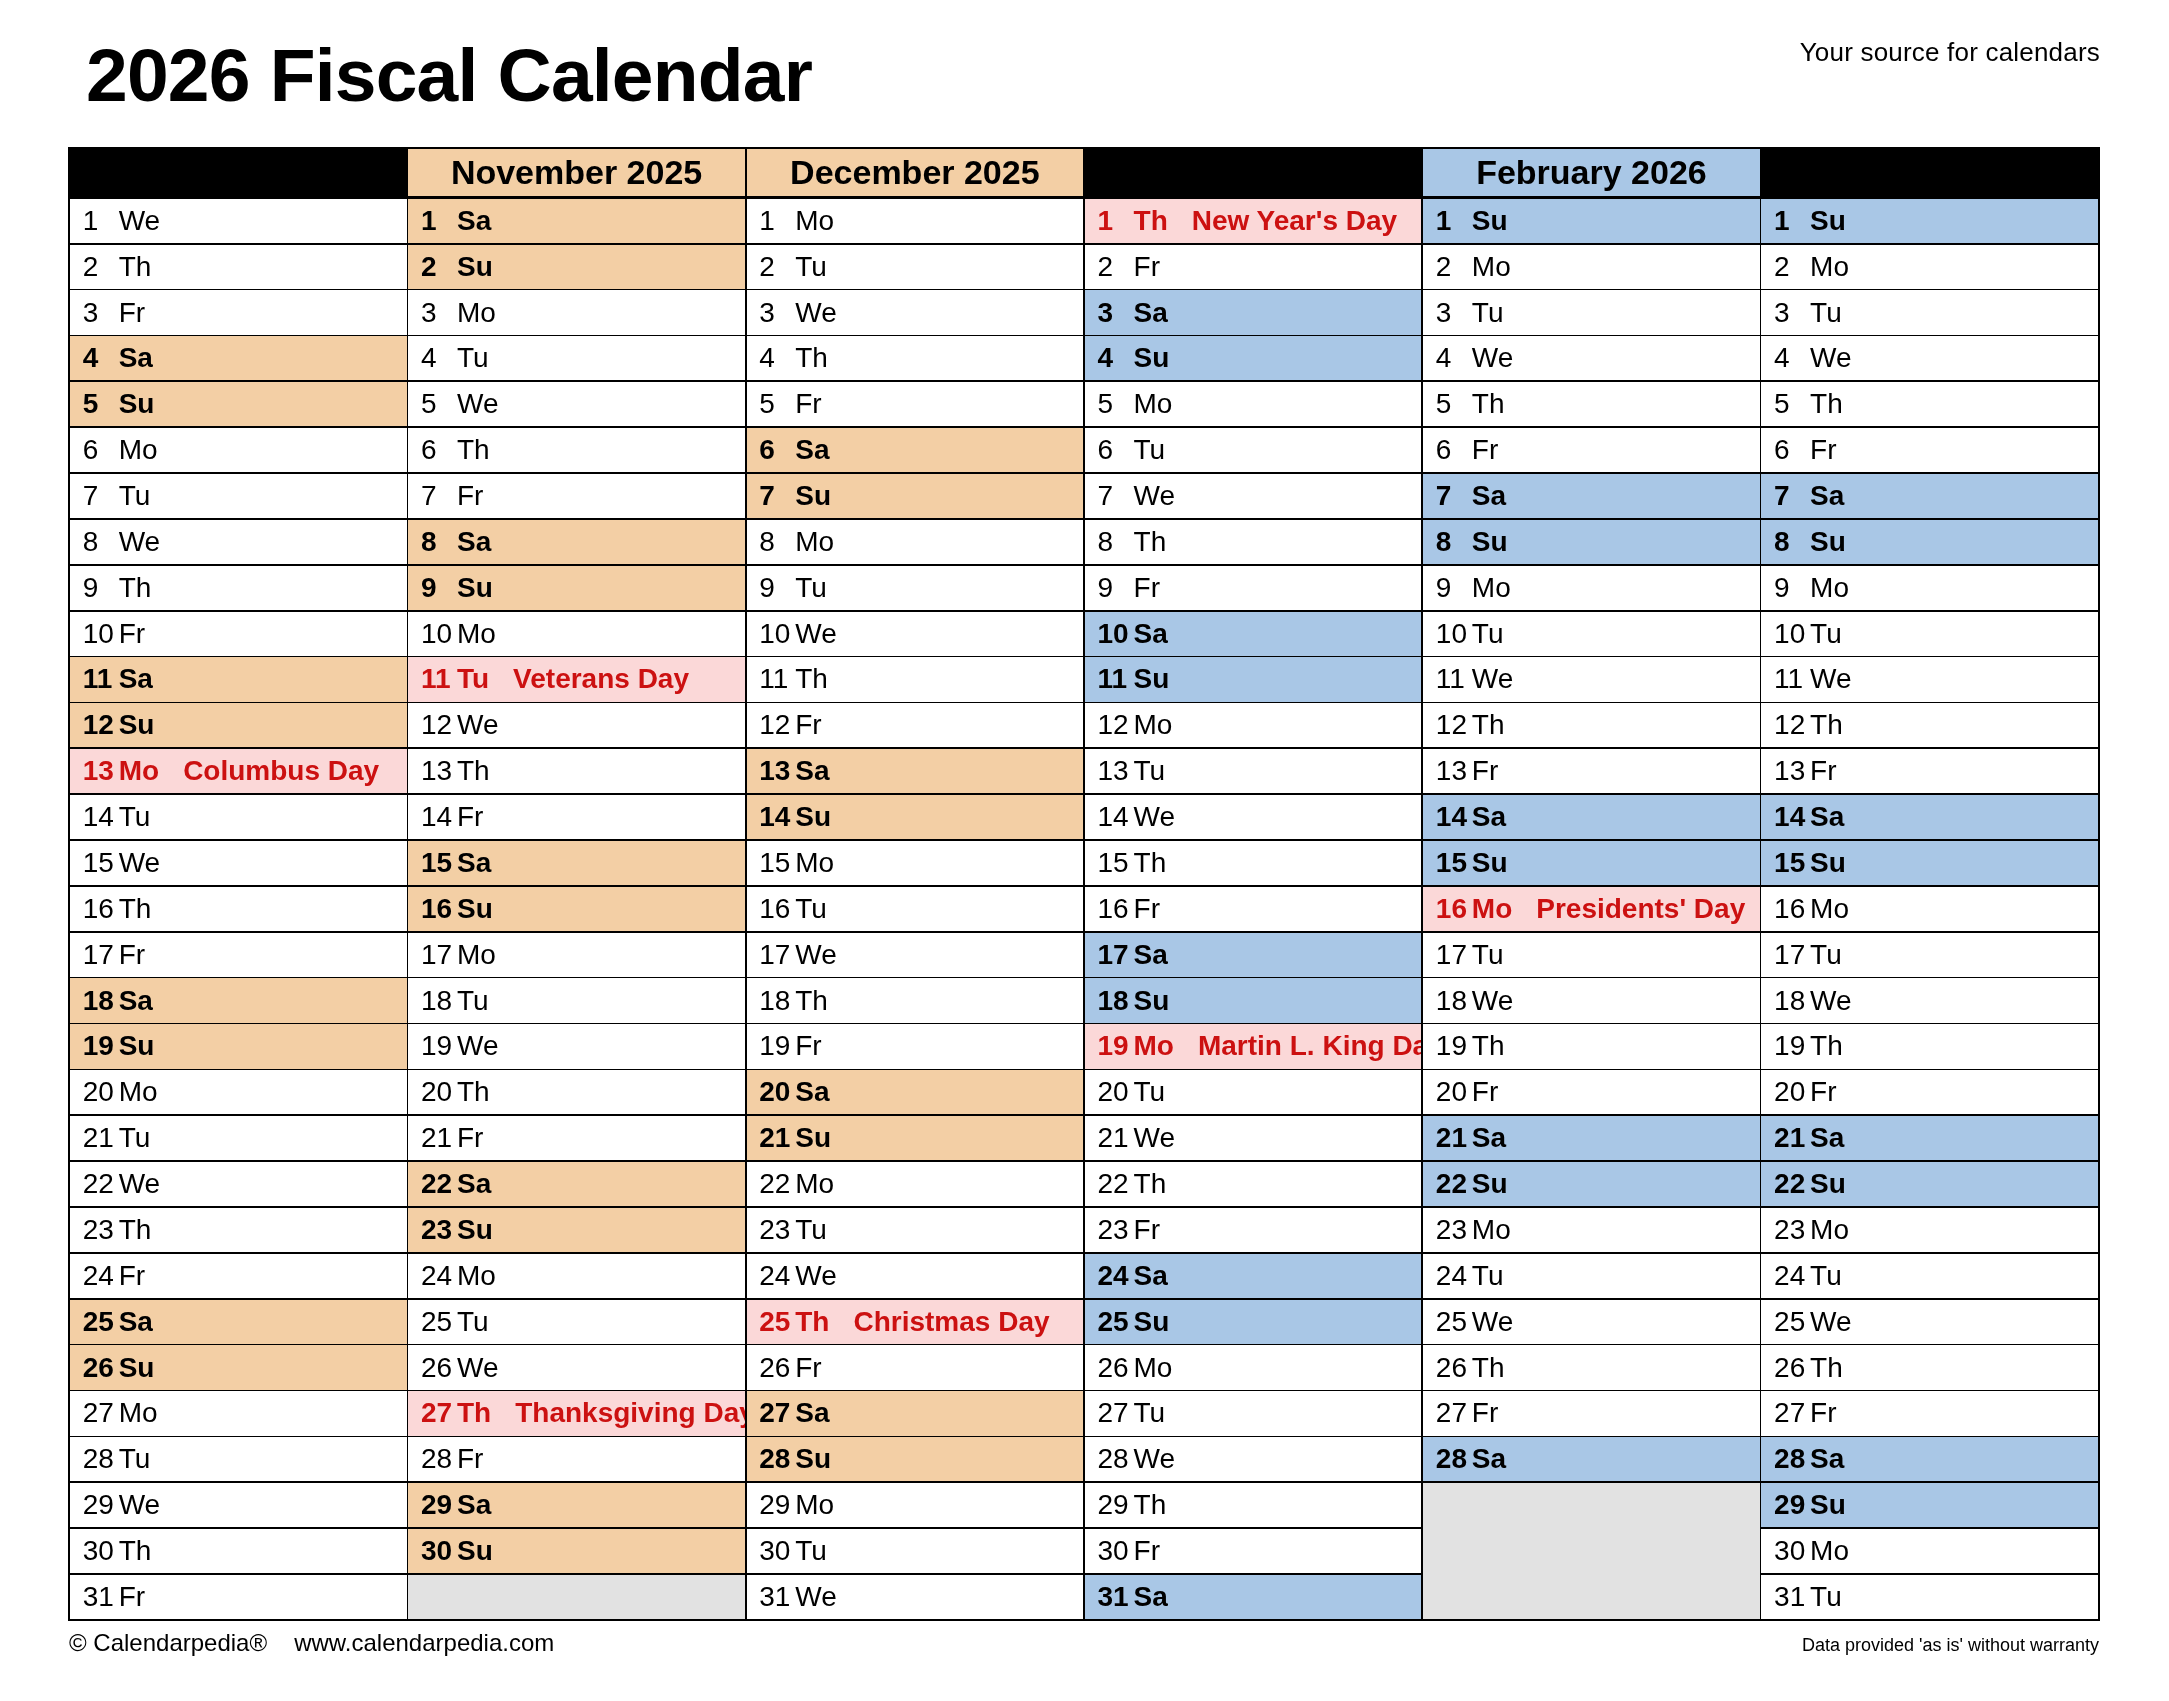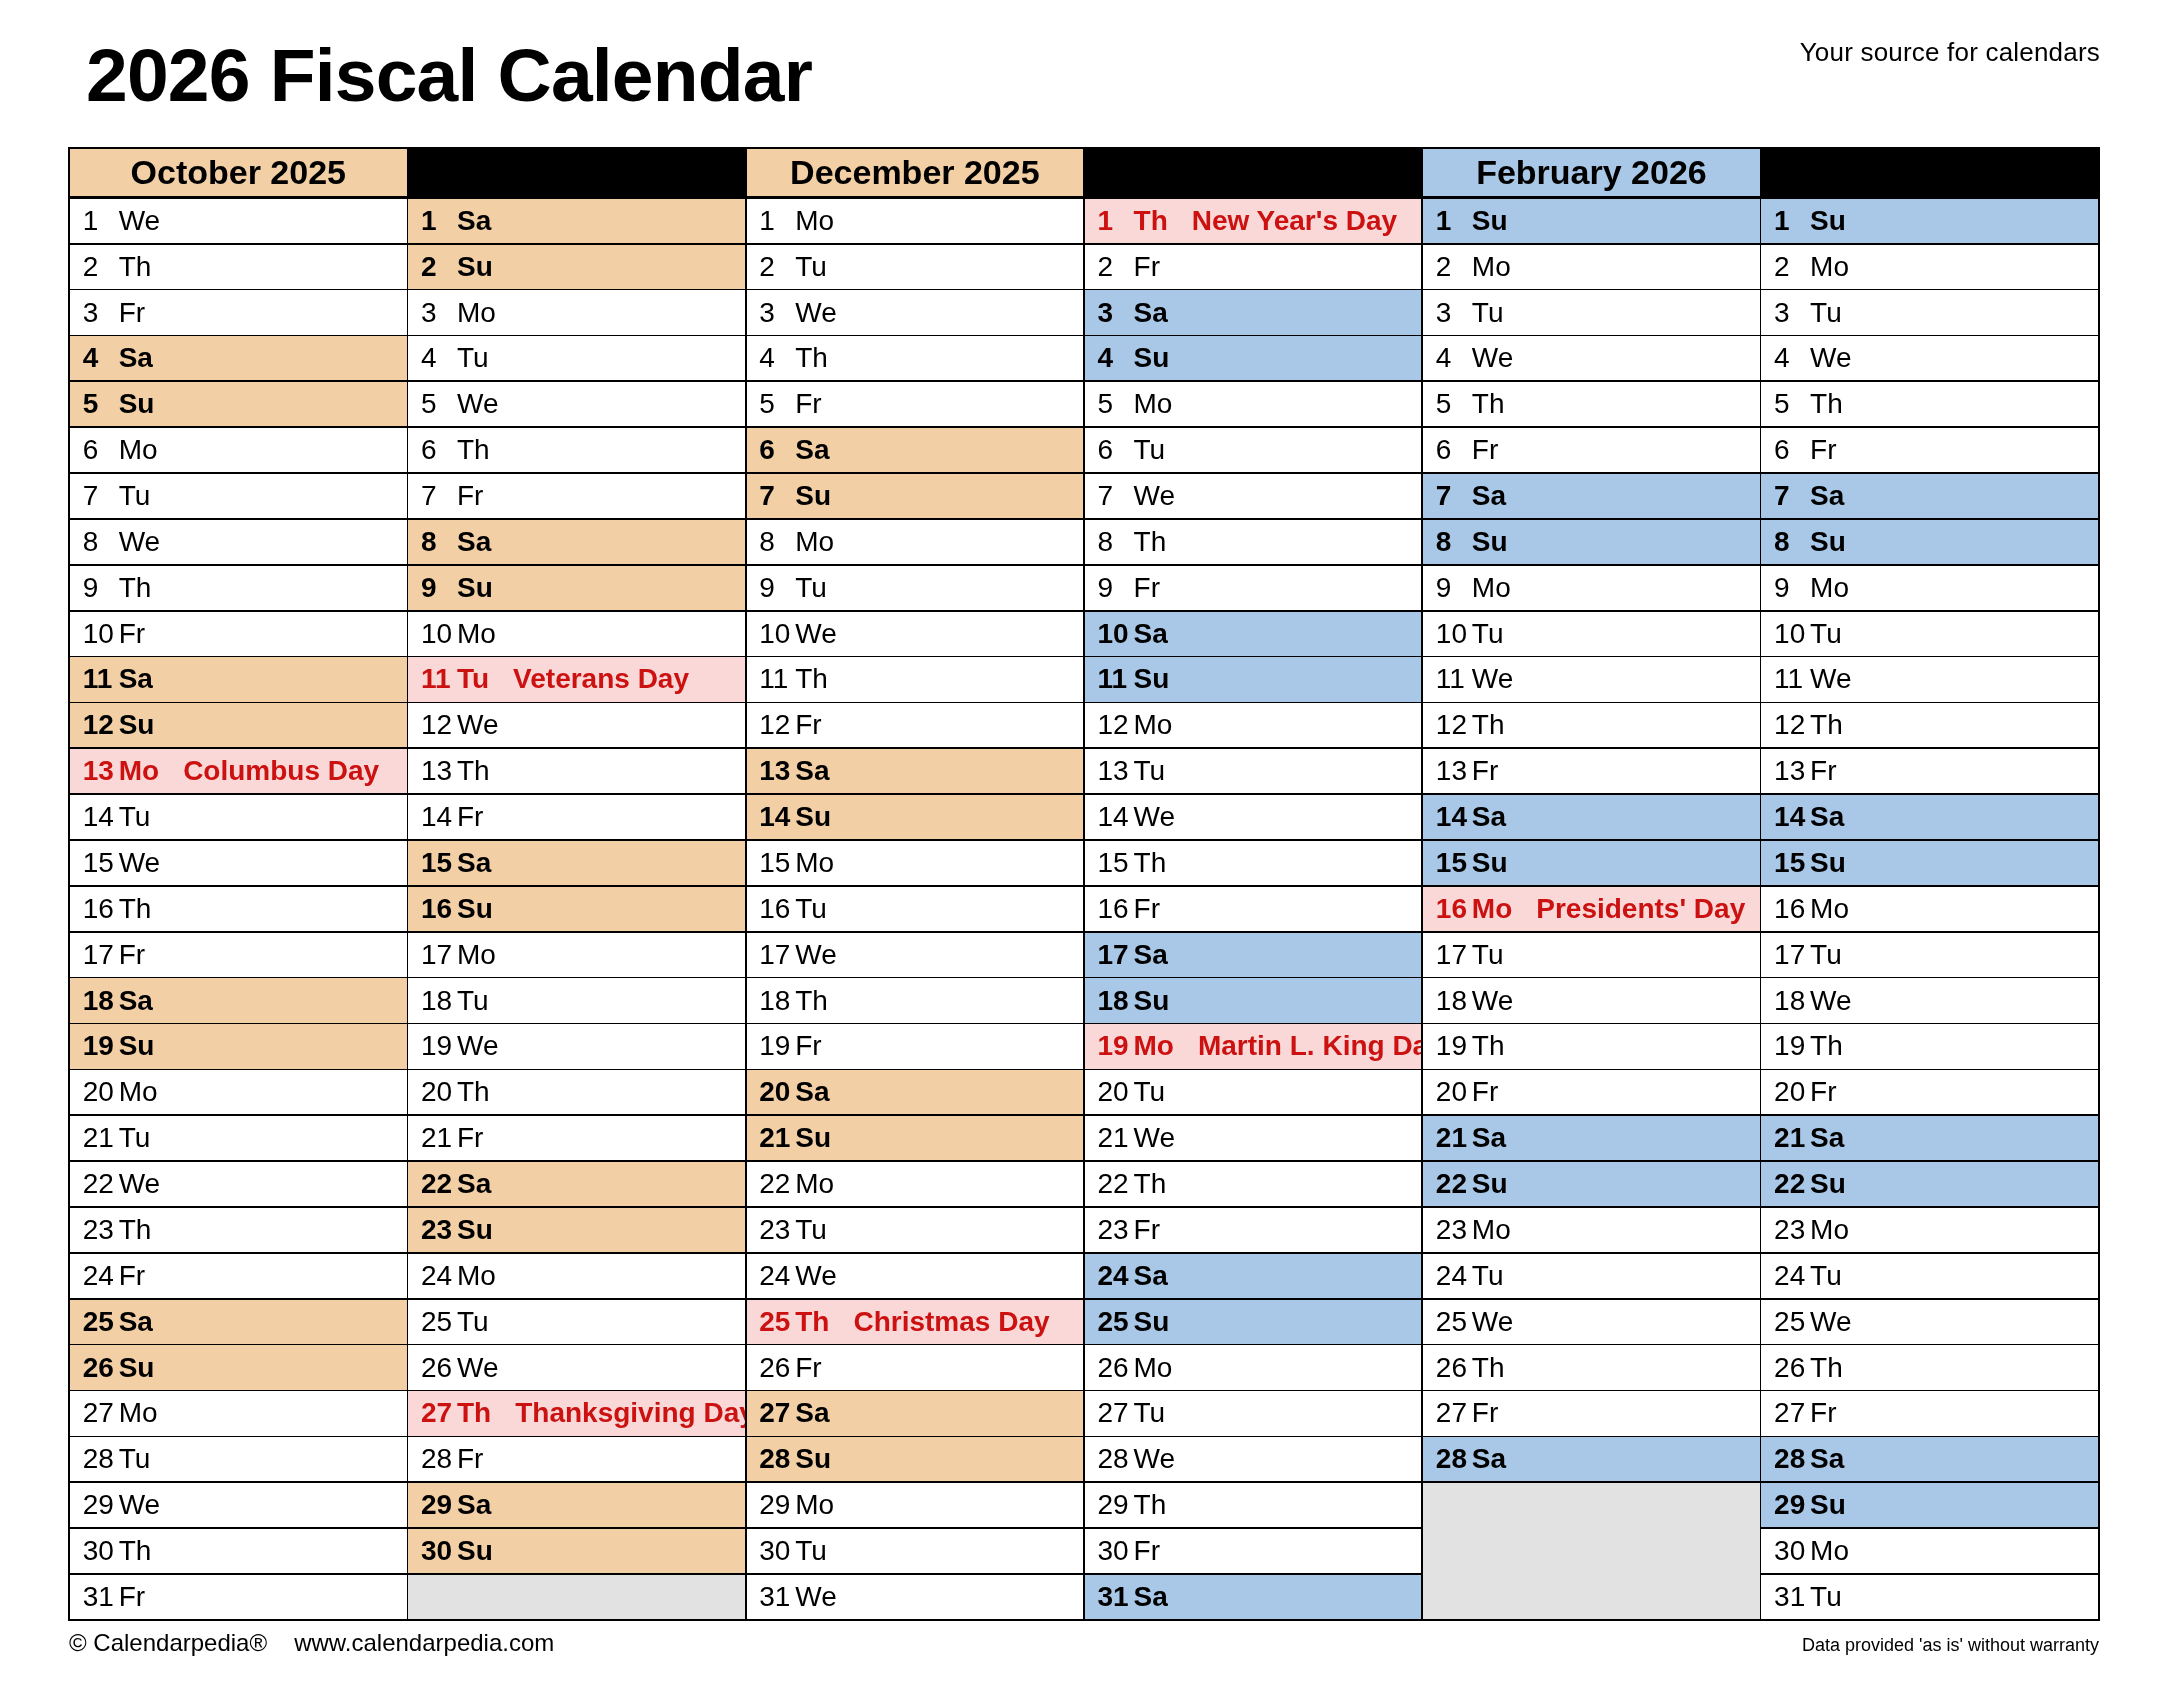--- a/index.html
+++ b/index.html
@@ -41,21 +41,20 @@
 </head>
 <body>
 
 <div class="title">2026 Fiscal Calendar</div>
 
 <div class="logo">
   <div class="tagline">Your source for calendars</div>
 </div>
 
 <div class="calendar" id="calendar">
-    <div class="mcell header tan" style="grid-area: 1 / 1;">October 2025</div>
     <div class="mcell day" style="grid-area: 2 / 1;">
       <span class="num">1</span>
       <span class="dow">We</span>
     </div>
     <div class="mcell day" style="grid-area: 3 / 1;">
       <span class="num">2</span>
       <span class="dow">Th</span>
     </div>
     <div class="mcell day" style="grid-area: 4 / 1;">
       <span class="num">3</span>
@@ -167,20 +166,21 @@
       <span class="dow">We</span>
     </div>
     <div class="mcell day" style="grid-area: 31 / 1;">
       <span class="num">30</span>
       <span class="dow">Th</span>
     </div>
     <div class="mcell day" style="grid-area: 32 / 1;">
       <span class="num">31</span>
       <span class="dow">Fr</span>
     </div>
+    <div class="mcell header tan" style="grid-area: 1 / 2;">November 2025</div>
     <div class="mcell day weekend-tan" style="grid-area: 2 / 2;">
       <span class="num">1</span>
       <span class="dow">Sa</span>
     </div>
     <div class="mcell day weekend-tan" style="grid-area: 3 / 2;">
       <span class="num">2</span>
       <span class="dow">Su</span>
     </div>
     <div class="mcell day" style="grid-area: 4 / 2;">
       <span class="num">3</span>

